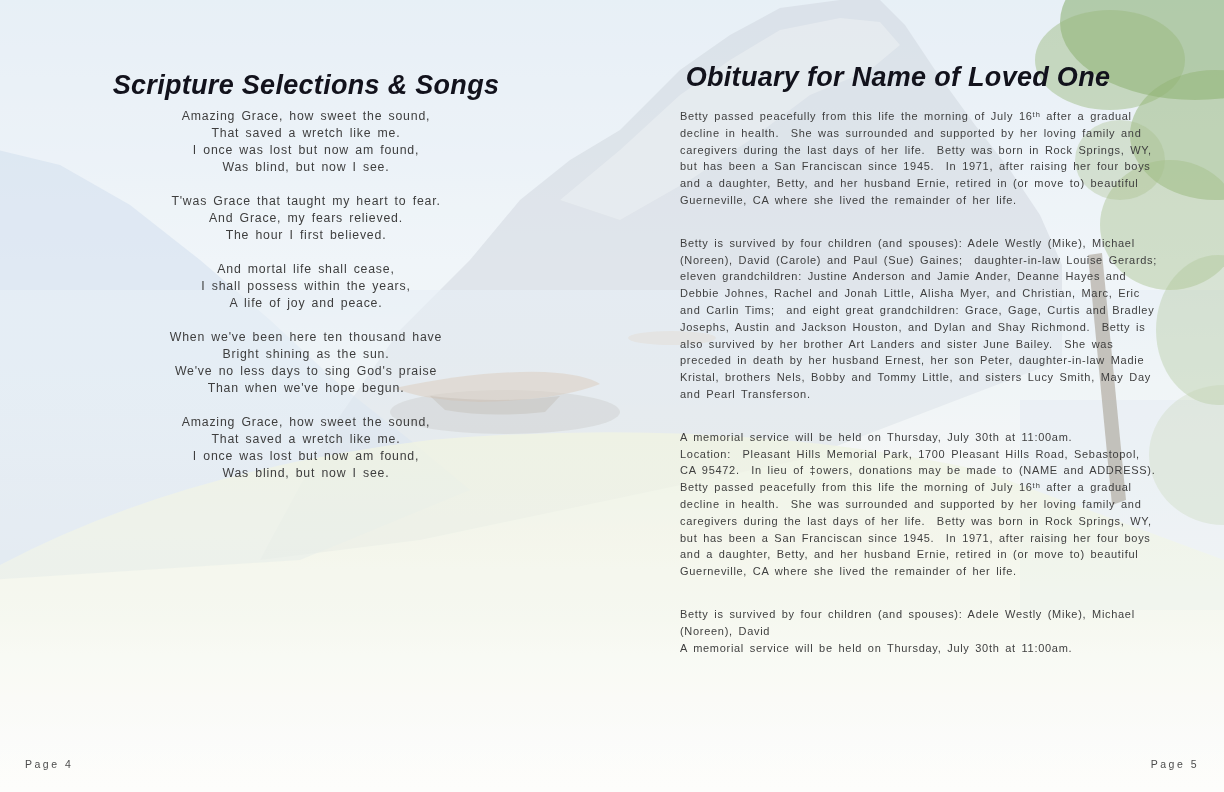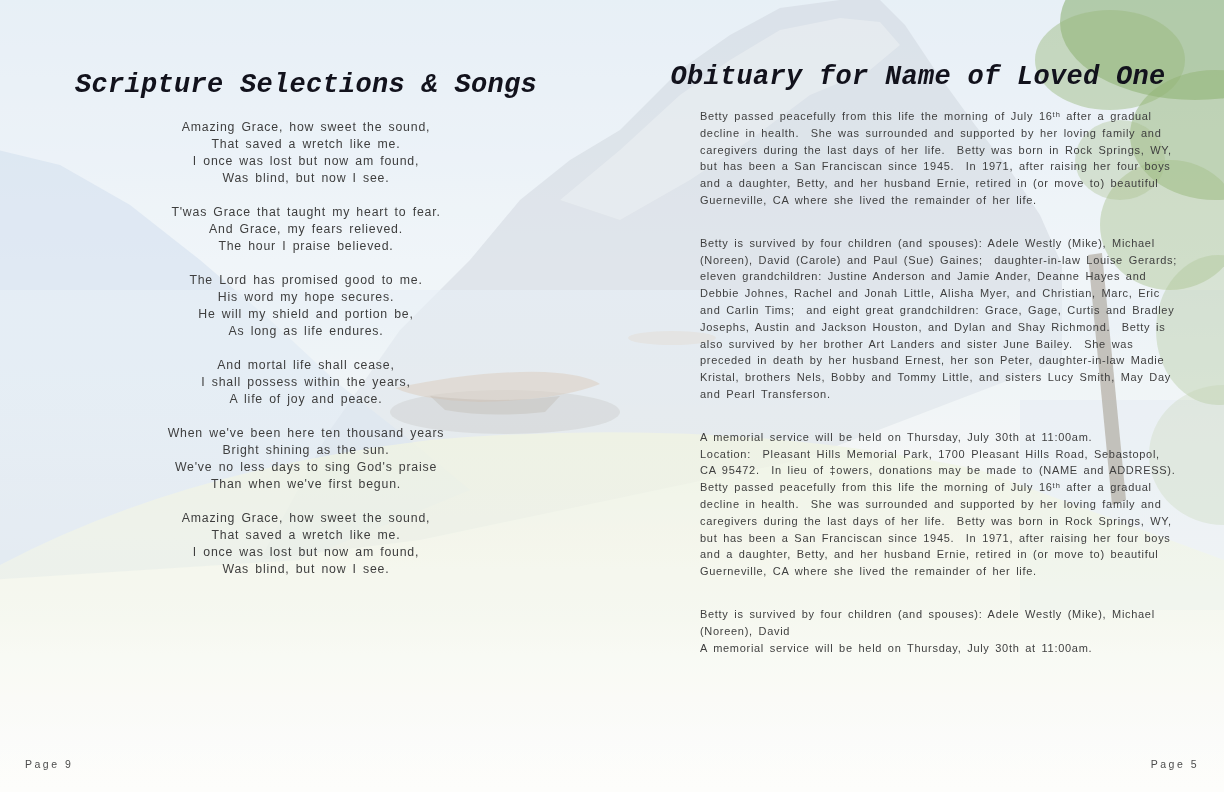--- a/index.html
+++ b/index.html
@@ -15,36 +15,36 @@
 
   .bg {
     position: absolute; inset: 0;
     width: 1224px; height: 792px;
   }
 
   .page {
     position: absolute; top: 0; height: 792px; width: 612px;
   }
   .page-left  { left: 0; }
-  .page-right { left: 612px; }
+  .page-right { left: 592px; }
 
   .page-title {
-    font-family: Liberation Mono, monospace;
+    font-family: Liberation Sans, sans-serif;
     font-weight: bold; font-style: italic;
     font-size: 27px;
     color: #12121c;
     text-align: center;
     letter-spacing: 0.3px;
   }
 
   .page-left .page-title { margin: 70px 40px 0 40px; }
   .page-right .page-title { margin: 62px 0 0 0; }
 
   .lyrics {
-    margin-top: 19px;
+    margin-top: 7px;
     text-align: center;
     font-size: 12.3px;
     line-height: 17px;
     letter-spacing: 0.8px;
     word-spacing: 2px;
     color: #3e3e3e;
   }
   .stanza { margin-bottom: 17px; }
 
   .obituary {
@@ -137,38 +137,32 @@
     <div class="lyrics" id="lyrics">
         <div class="stanza">
           <div>Amazing Grace, how sweet the sound,</div>
           <div>That saved a wretch like me.</div>
           <div>I once was lost but now am found,</div>
           <div>Was blind, but now I see.</div>
         </div>
         <div class="stanza">
           <div>T'was Grace that taught my heart to fear.</div>
           <div>And Grace, my fears relieved.</div>
-          <div>The hour I praise believed.</div>
-        </div>
-        <div class="stanza">
-          <div>The Lord has promised good to me.</div>
-          <div>His word my hope secures.</div>
-          <div>He will my shield and portion be,</div>
-          <div>As long as life endures.</div>
+          <div>The hour I first believed.</div>
         </div>
         <div class="stanza">
           <div>And mortal life shall cease,</div>
           <div>I shall possess within the years,</div>
           <div>A life of joy and peace.</div>
         </div>
         <div class="stanza">
-          <div>When we've been here ten thousand years</div>
+          <div>When we've been here ten thousand have</div>
           <div>Bright shining as the sun.</div>
           <div>We've no less days to sing God's praise</div>
-          <div>Than when we've first begun.</div>
+          <div>Than when we've hope begun.</div>
         </div>
         <div class="stanza">
           <div>Amazing Grace, how sweet the sound,</div>
           <div>That saved a wretch like me.</div>
           <div>I once was lost but now am found,</div>
           <div>Was blind, but now I see.</div>
         </div>
       </div>
   </div>
 
@@ -177,16 +171,16 @@
     <div class="obituary" id="obituary">
         <p>Betty passed peacefully from this life the morning of July 16ᵗʰ after a gradual decline in health.  She was surrounded and supported by her loving family and caregivers during the last days of her life.  Betty was born in Rock Springs, WY, but has been a San Franciscan since 1945.  In 1971, after raising her four boys and a daughter, Betty, and her husband Ernie, retired in (or move to) beautiful Guerneville, CA where she lived the remainder of her life.</p>
         <p>Betty is survived by four children (and spouses): Adele Westly (Mike), Michael (Noreen), David (Carole) and Paul (Sue) Gaines;  daughter-in-law Louise Gerards;  eleven grandchildren: Justine Anderson and Jamie Ander, Deanne Hayes and Debbie Johnes, Rachel and Jonah Little, Alisha Myer, and Christian, Marc, Eric and Carlin Tims;  and eight great grandchildren: Grace, Gage, Curtis and Bradley Josephs, Austin and Jackson Houston, and Dylan and Shay Richmond.  Betty is also survived by her brother Art Landers and sister June Bailey.  She was preceded in death by her husband Ernest, her son Peter, daughter-in-law Madie Kristal, brothers Nels, Bobby and Tommy Little, and sisters Lucy Smith, May Day and Pearl Transferson.</p>
         <p>A memorial service will be held on Thursday, July 30th at 11:00am.
 Location:  Pleasant Hills Memorial Park, 1700 Pleasant Hills Road, Sebastopol, CA 95472.  In lieu of ‡owers, donations may be made to (NAME and ADDRESS). Betty passed peacefully from this life the morning of July 16ᵗʰ after a gradual decline in health.  She was surrounded and supported by her loving family and caregivers during the last days of her life.  Betty was born in Rock Springs, WY, but has been a San Franciscan since 1945.  In 1971, after raising her four boys and a daughter, Betty, and her husband Ernie, retired in (or move to) beautiful Guerneville, CA where she lived the remainder of her life.</p>
         <p>Betty is survived by four children (and spouses): Adele Westly (Mike), Michael (Noreen), David
 A memorial service will be held on Thursday, July 30th at 11:00am.</p>
       </div>
   </div>
 
-  <div class="page-footer footer-left">Page 9</div>
+  <div class="page-footer footer-left">Page 4</div>
   <div class="page-footer footer-right">Page 5</div>
 
 </div>
 
 </body></html>

